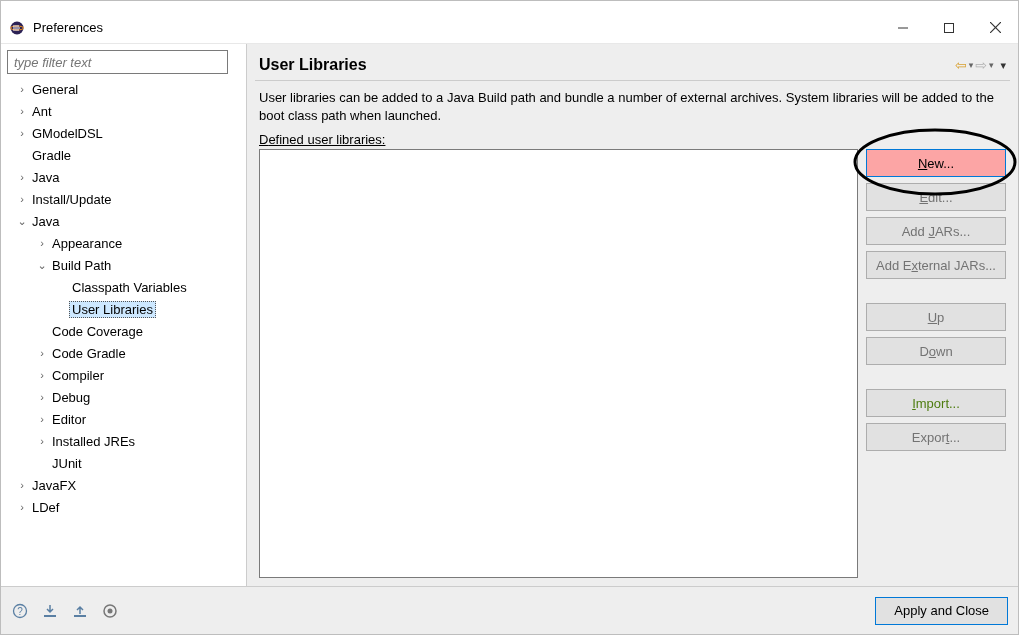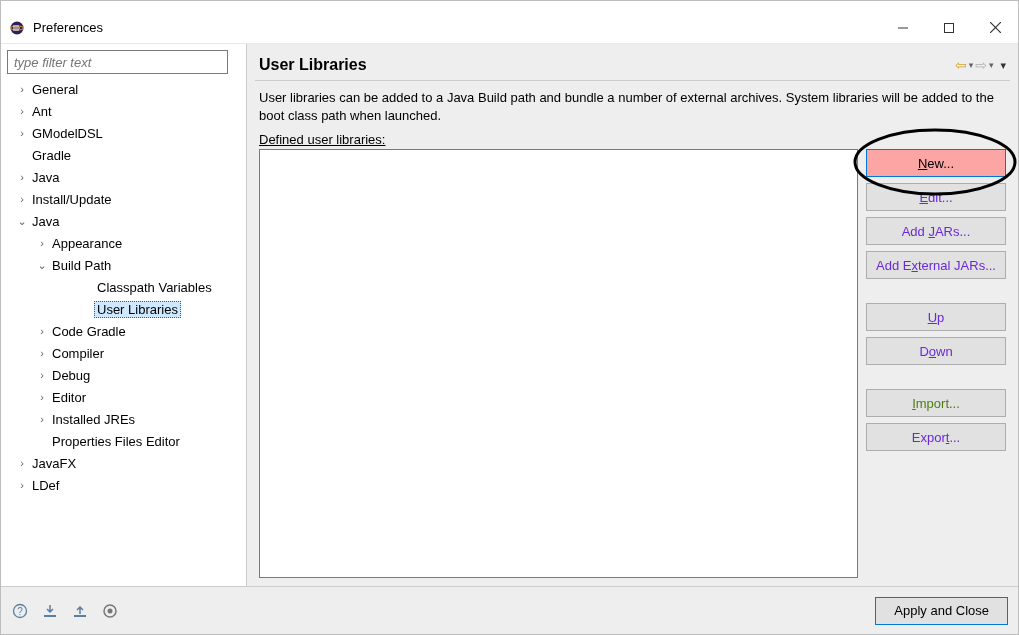--- a/index.html
+++ b/index.html
@@ -93,21 +93,21 @@
     text-align: center;
   }
   .tree-row .twisty.blank { color: transparent; }
   .tree-row .label-text { padding: 1px 3px; }
   .tree-row.selected .label-text {
     background: #cde8ff;
     border: 1px dotted #555;
     padding: 0 2px;
   }
   .indent-1 { padding-left: 28px; }
-  .indent-2 { padding-left: 48px; gap: 25px; }
+  .indent-2 { padding-left: 48px; }
   .main {
     flex: 1;
     display: flex;
     flex-direction: column;
     background: #eeeeee;
   }
   .main-inner {
     margin: 8px 8px 0 8px;
     flex: 1;
     background: #eeeeee;
@@ -158,21 +158,21 @@
     width: 140px;
     display: flex;
     flex-direction: column;
     gap: 6px;
     position: relative;
   }
   .btn {
     height: 28px;
     border: 1px solid #adadad;
     background: #e1e1e1;
-    color: #6d28d9;
+    color: #737373;
     font-size: 13px;
     display: flex;
     align-items: center;
     justify-content: center;
     cursor: pointer;
   }
   .btn.enabled {
     color: #4d7c0f;
   }
   .btn.highlight {
@@ -293,20 +293,24 @@
           </div>
           <div class="tree-row indent-2">
             <span class="twisty blank">›</span>
             <span class="label-text">Classpath Variables</span>
           </div>
           <div class="tree-row indent-2 selected">
             <span class="twisty blank">›</span>
             <span class="label-text">User Libraries</span>
           </div>
           <div class="tree-row indent-1">
+            <span class="twisty blank">›</span>
+            <span class="label-text">Code Coverage</span>
+          </div>
+          <div class="tree-row indent-1">
             <span class="twisty">›</span>
             <span class="label-text">Code Gradle</span>
           </div>
           <div class="tree-row indent-1">
             <span class="twisty">›</span>
             <span class="label-text">Compiler</span>
           </div>
           <div class="tree-row indent-1">
             <span class="twisty">›</span>
             <span class="label-text">Debug</span>
@@ -314,21 +318,21 @@
           <div class="tree-row indent-1">
             <span class="twisty">›</span>
             <span class="label-text">Editor</span>
           </div>
           <div class="tree-row indent-1">
             <span class="twisty">›</span>
             <span class="label-text">Installed JREs</span>
           </div>
           <div class="tree-row indent-1">
             <span class="twisty blank">›</span>
-            <span class="label-text">Properties Files Editor</span>
+            <span class="label-text">JUnit</span>
           </div>
           <div class="tree-row">
             <span class="twisty">›</span>
             <span class="label-text">JavaFX</span>
           </div>
           <div class="tree-row">
             <span class="twisty">›</span>
             <span class="label-text">LDef</span>
           </div>
         </div>

